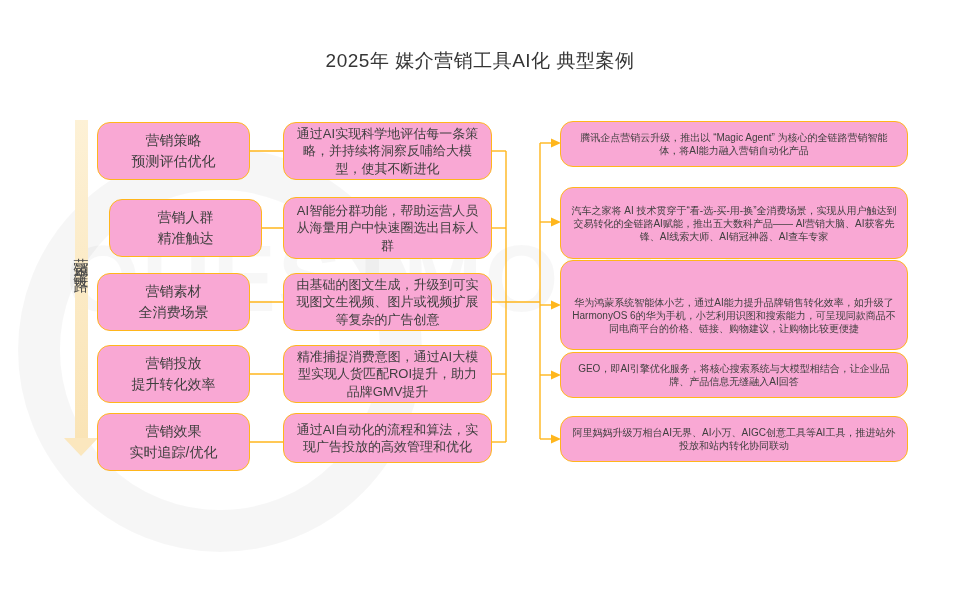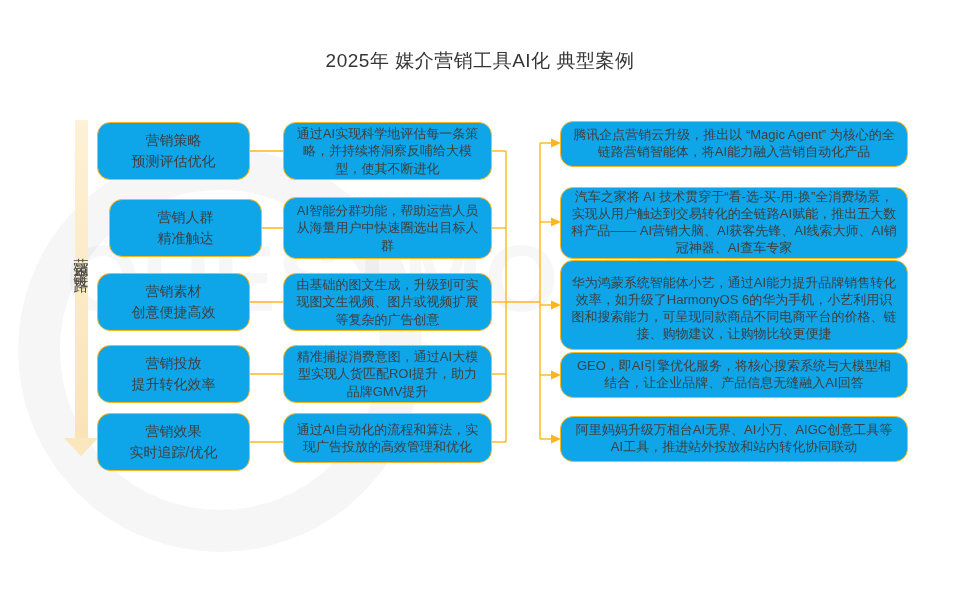--- a/index.html
+++ b/index.html
@@ -33,29 +33,29 @@
   }
   .chain-label{
     position:absolute;left:71px;top:246px;
     writing-mode:vertical-rl;text-orientation:upright;
     font-size:15px;letter-spacing:5px;color:#4a4a4a;font-weight:500;
   }
   
   .connectors{position:absolute;left:0;top:0;width:960px;height:596px;pointer-events:none;}
   
   .box{
-    position:absolute;box-sizing:border-box;background:#0ea5e9;
+    position:absolute;box-sizing:border-box;background:#f9a8d4;
     border:1.4px solid #FFB61C;border-radius:13px;
     display:flex;align-items:center;justify-content:center;
     text-align:center;overflow:hidden;
   }
   .stage{left:97px;width:153px;height:58px;font-size:14px;line-height:1.5;color:#3f3f3f;}
   .stage span{display:block;}
   .approach{left:283px;width:209px;font-size:13px;line-height:1.32;padding:3px 8px;color:#3f3f3f;}
-  .case{left:560px;width:348px;font-size:13px;line-height:1.30;padding:6px 10px;color:#3f3f3f;}
+  .case{left:560px;width:348px;font-size:10px;line-height:1.30;padding:14px 10px;color:#3f3f3f;}
   
   .stage.r1{top:122px;} .stage.r2{top:199px;margin-left:12px;} .stage.r3{top:273px;} .stage.r4{top:345px;} .stage.r5{top:413px;}
   .approach.r1{top:122px;height:58px;} .approach.r2{top:197px;height:62px;}
   .approach.r3{top:273px;height:58px;} .approach.r4{top:345px;height:58px;} .approach.r5{top:413px;height:50px;}
   .case.r1{top:121px;height:46px;} .case.r2{top:187px;height:72px;}
   .case.r3{top:260px;height:90px;align-items:flex-end;} .case.r4{top:352px;height:46px;} .case.r5{top:416px;height:46px;}
   
   .footer{position:absolute;left:50px;top:561px;font-size:15px;color:#2e2e2e;}
   .footer .brand{color:#F7A21B;font-weight:bold;margin:0 5px 0 6px;}
 </style>
@@ -115,21 +115,21 @@
   </div>
   <div class="box stage r2">
     <div>
         <span>营销人群</span>
         <span>精准触达</span>
       </div>
   </div>
   <div class="box stage r3">
     <div>
         <span>营销素材</span>
-        <span>创意便捷高效</span>
+        <span>全消费场景</span>
       </div>
   </div>
   <div class="box stage r4">
     <div>
         <span>营销投放</span>
         <span>提升转化效率</span>
       </div>
   </div>
   <div class="box stage r5">
     <div>

